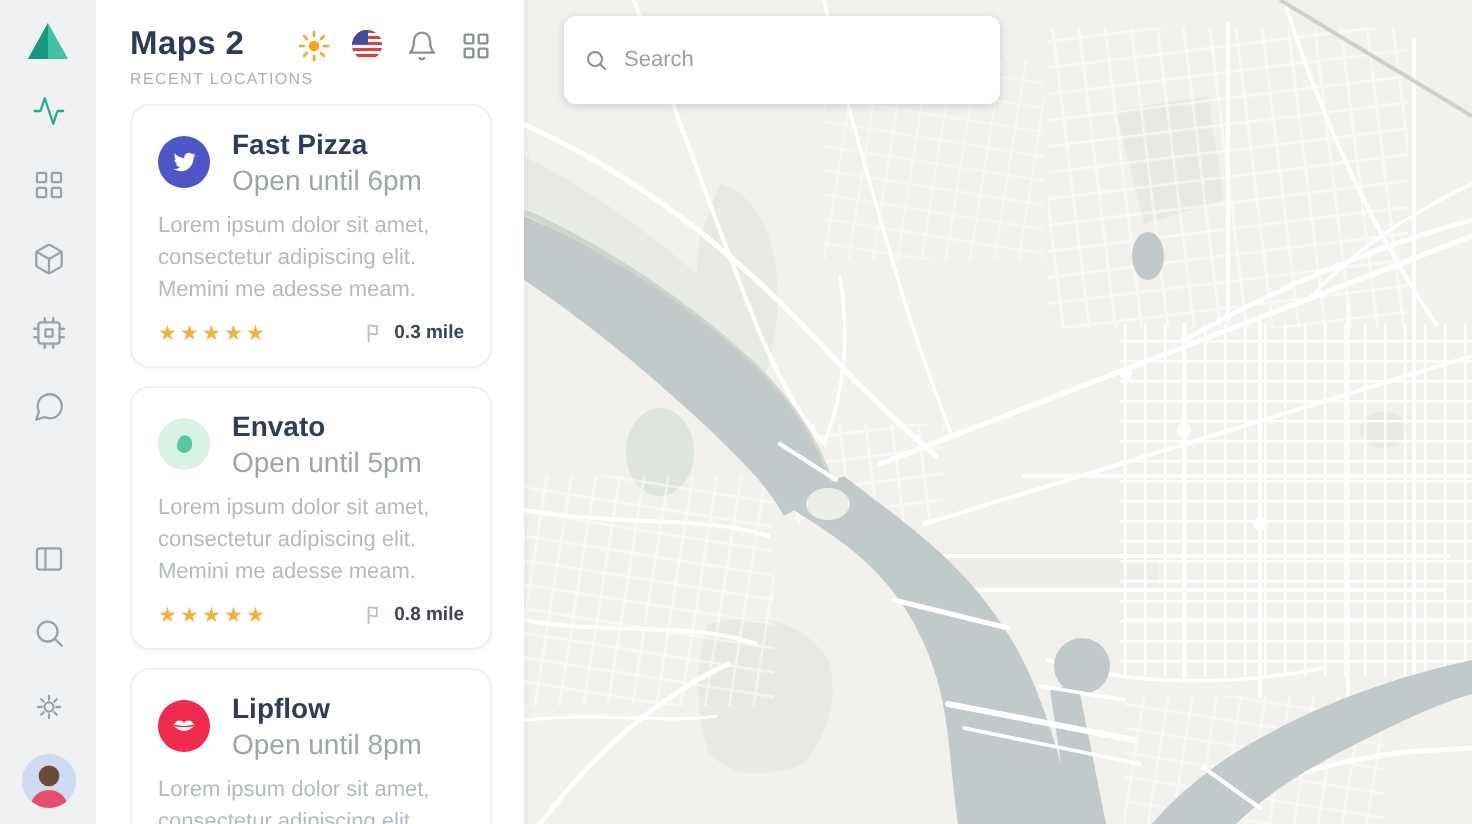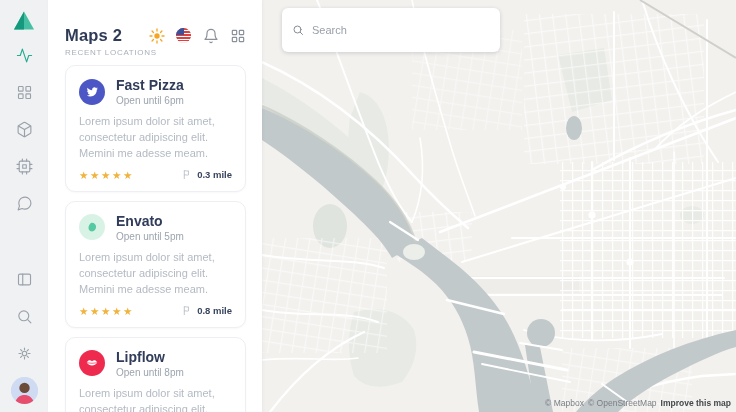--- a/index.html
+++ b/index.html
@@ -11,36 +11,36 @@
   .rail { width:48px; background:#f0f1f2; display:flex; flex-direction:column; align-items:center; flex-shrink:0; }
   .rail .logo { margin:9px 0 4px; width:24px; height:24px; cursor:pointer; }
   .rail-btn { width:48px; height:37px; display:flex; align-items:center; justify-content:center; cursor:pointer; }
   .rail-btn svg { width:17px; height:17px; stroke:#9aa1aa; fill:none; stroke-width:1.6; stroke-linecap:round; stroke-linejoin:round; }
   .rail-btn.active svg { stroke:#23ab90; }
   .rail-bottom { margin-top:auto; display:flex; flex-direction:column; align-items:center; }
   .rail-avatar { width:27px; height:27px; border-radius:50%; overflow:hidden; margin:5px 0 8px; cursor:pointer; background:#cfdaf3; }
 
   
   .panel { width:214px; background:#fff; flex-shrink:0; padding:0 16px 0 17px; position:relative; z-index:2; box-shadow:1px 0 3px rgba(40,50,70,.05); overflow:hidden; }
-  .panel-head { display:flex; align-items:center; padding-top:26px; }
+  .panel-head { display:flex; align-items:center; padding-top:13px; }
   .panel-title { font-size:16.5px; font-weight:700; color:#2e3a56; letter-spacing:.2px; flex:1; }
   .head-icons { display:flex; align-items:center; gap:10px; }
   .hbtn { width:17px; height:17px; display:flex; align-items:center; justify-content:center; cursor:pointer; }
   .hbtn svg { width:16px; height:16px; }
   .flag { width:15px; height:15px; border-radius:50%; overflow:hidden; position:relative; background:repeating-linear-gradient(#dd4040 0 1.5px,#fff 1.5px 3px); box-shadow:inset 0 0 0 .5px rgba(0,0,0,.12); }
   .flag::before { content:""; position:absolute; left:0; top:0; width:7.5px; height:6.5px; background:#3c509c; }
   .section-label { margin-top:3px; font-size:8px; letter-spacing:.7px; color:#a9b0ba; font-weight:400; }
 
   .cards { margin-top:8px; }
   .card { border:1px solid #edeff2; border-radius:10px; background:#fff; padding:11px 13px 10px; margin-bottom:9px; box-shadow:0 1px 2px rgba(35,45,65,.03); }
   .card-head { display:flex; align-items:center; gap:11px; }
   .card-avatar { width:26px; height:26px; border-radius:50%; flex-shrink:0; display:flex; align-items:center; justify-content:center; overflow:hidden; }
   .card-avatar svg { width:14px; height:14px; }
   .card-title { font-size:14px; font-weight:700; color:#303c59; }
-  .card-hours { font-size:10px; color:#9da4ae; margin-top:2px; }
+  .card-hours { font-size:14px; color:#9da4ae; margin-top:2px; }
   .card-desc { font-size:11px; color:#b4bac3; line-height:1.45; margin-top:8px; }
   .card-foot { display:flex; align-items:center; margin-top:7px; }
   .card-stars { color:#f1b33f; font-size:10.5px; letter-spacing:1.6px; flex:1; cursor:pointer; }
   .card-dist { display:flex; align-items:flex-start; gap:4px; font-size:9.5px; font-weight:700; color:#39455f; }
   .card-dist svg { width:11px; height:11px; stroke:#b9bfc7; fill:none; stroke-width:2; stroke-linecap:round; stroke-linejoin:round; }
 
   
   .map { flex:1; position:relative; background:#f2f1ee; overflow:hidden; }
   .map svg.mapart { position:absolute; inset:0; width:100%; height:100%; display:block; }
   .searchbox { position:absolute; top:8px; left:20px; width:218px; height:44px; background:#fff; border-radius:6px; box-shadow:0 1px 4px rgba(30,40,60,.18); display:flex; align-items:center; padding:0 10px; gap:8px; }
@@ -323,19 +323,14 @@
     </svg>
 
     <div class="searchbox">
       <svg viewBox="0 0 24 24">
         <circle cx="11" cy="11" r="7"></circle>
           <path d="M16.5 16.5 L21 21"></path>
       </svg>
       <input type="text" placeholder="Search" style="">
     </div>
 
-    <div class="attribution">
-      <a>© Mapbox</a>
-      <a>© OpenStreetMap</a>
-      <a class="improve">Improve this map</a>
-    </div>
   </section>
 </div>
 
 </body></html>

